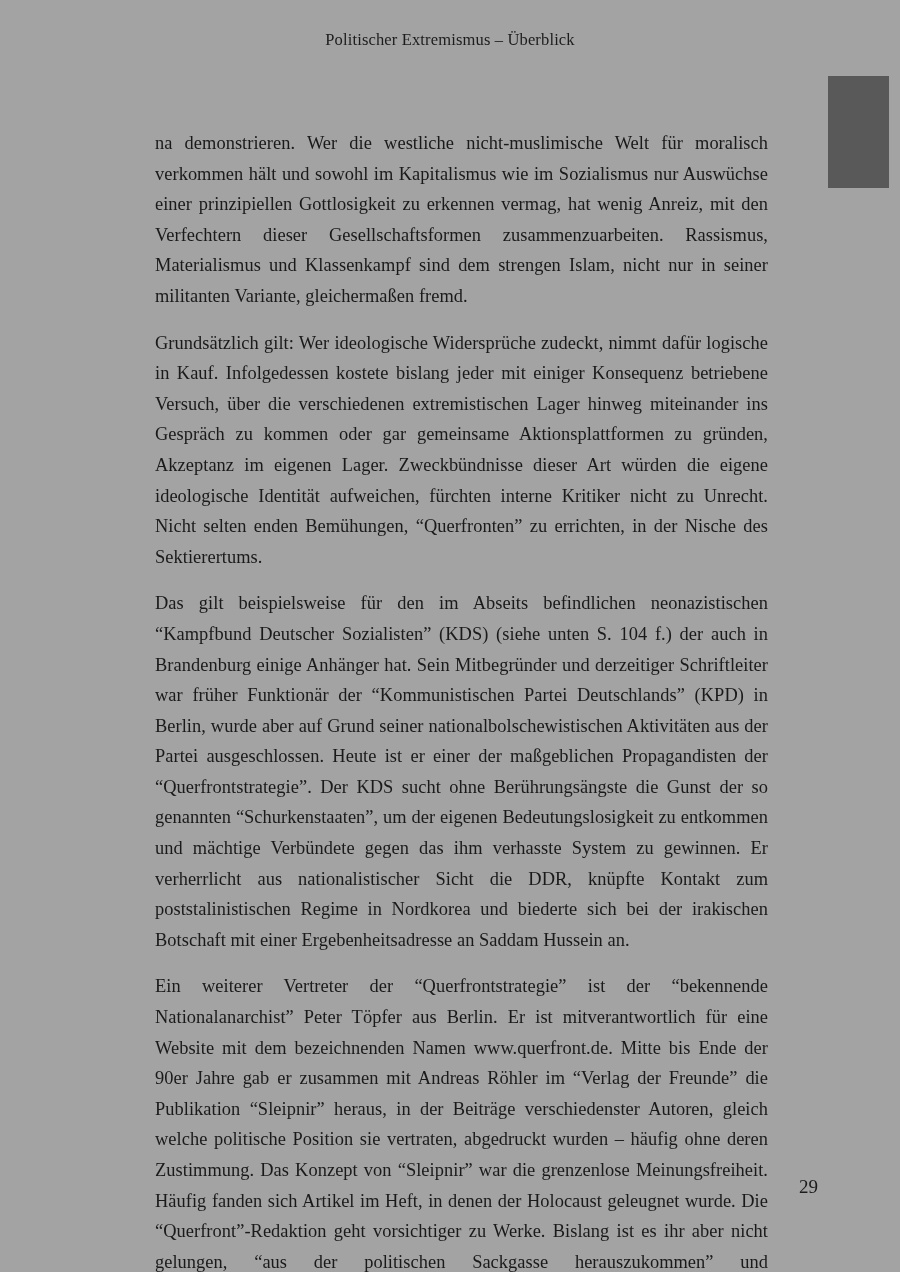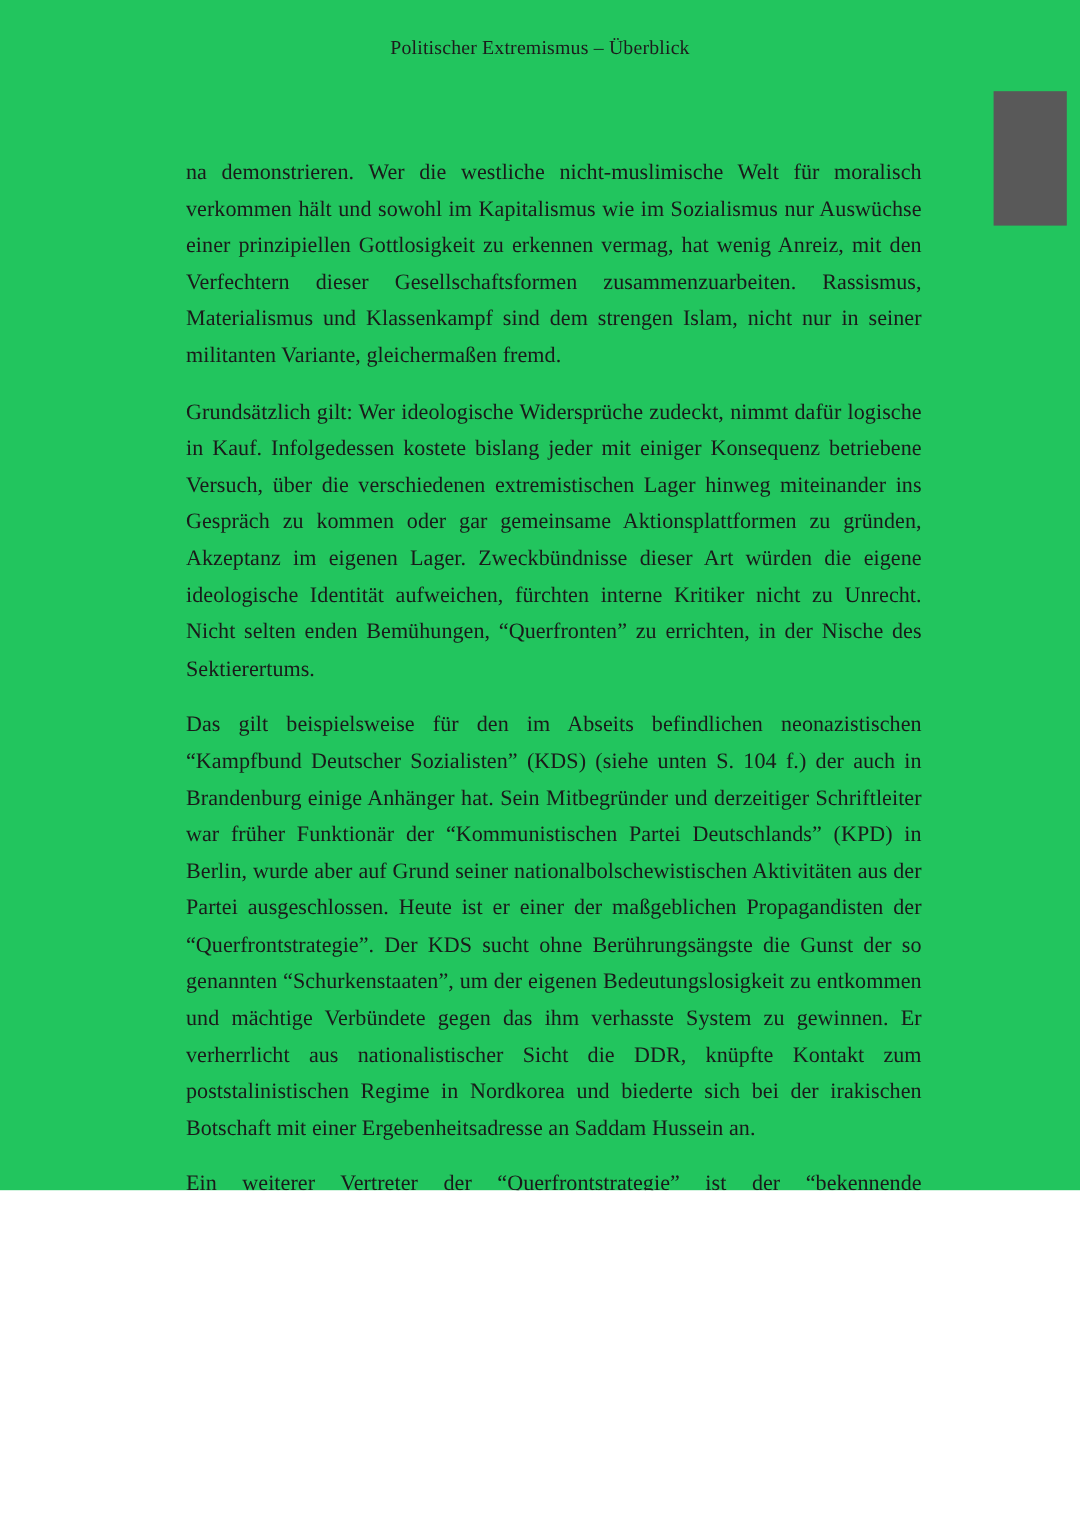--- a/index.html
+++ b/index.html
@@ -3,22 +3,22 @@
 <meta charset="utf-8">
 <style>
   html, body {
     margin: 0;
     padding: 0;
     background: #ffffff;
   }
   .page {
     position: relative;
     width: 900px;
-    height: 992px;
-    background: #22c55e;
+    height: 1272px;
+    background: #a3a3a3;
     font-family: "Liberation Serif", serif;
     color: #1a1a1a;
     overflow: hidden;
   }
   .header {
     position: absolute;
     top: 30px;
     left: 0;
     width: 900px;
     text-align: center;
@@ -70,14 +70,15 @@
 
   <div class="marker"></div>
 
   <div class="content">
     <p class="para">na demonstrieren. Wer die westliche nicht-muslimische Welt für moralisch verkommen hält und sowohl im Kapitalismus wie im Sozialismus nur Auswüchse einer prinzipiellen Gottlosigkeit zu erkennen vermag, hat wenig Anreiz, mit den Verfechtern dieser Gesellschaftsformen zusammenzuarbeiten. Rassismus, Materialismus und Klassenkampf sind dem strengen Islam, nicht nur in seiner militanten Variante, gleichermaßen fremd.</p>
     <p class="para">Grundsätzlich gilt: Wer ideologische Widersprüche zudeckt, nimmt dafür logische in Kauf. Infolgedessen kostete bislang jeder mit einiger Konsequenz betriebene Versuch, über die verschiedenen extremistischen Lager hinweg miteinander ins Gespräch zu kommen oder gar gemeinsame Aktionsplattformen zu gründen, Akzeptanz im eigenen Lager. Zweckbündnisse dieser Art würden die eigene ideologische Identität aufweichen, fürchten interne Kritiker nicht zu Unrecht. Nicht selten enden Bemühungen, “Querfronten” zu errichten, in der Nische des Sektierertums.</p>
     <p class="para">Das gilt beispielsweise für den im Abseits befindlichen neonazistischen “Kampfbund Deutscher Sozialisten” (KDS) (siehe unten S. 104 f.) der auch in Brandenburg einige Anhänger hat. Sein Mitbegründer und derzeitiger Schriftleiter war früher Funktionär der “Kommunistischen Partei Deutschlands” (KPD) in Berlin, wurde aber auf Grund seiner nationalbolschewistischen Aktivitäten aus der Partei ausgeschlossen. Heute ist er einer der maßgeblichen Propagandisten der “Querfrontstrategie”. Der KDS sucht ohne Berührungsängste die Gunst der so genannten “Schurkenstaaten”, um der eigenen Bedeutungslosigkeit zu entkommen und mächtige Verbündete gegen das ihm verhasste System zu gewinnen. Er verherrlicht aus nationalistischer Sicht die DDR, knüpfte Kontakt zum poststalinistischen Regime in Nordkorea und biederte sich bei der irakischen Botschaft mit einer Ergebenheitsadresse an Saddam Hussein an.</p>
     <p class="para last-justify">Ein weiterer Vertreter der “Querfrontstrategie” ist der “bekennende Nationalanarchist” Peter Töpfer aus Berlin. Er ist mitverantwortlich für eine Website mit dem bezeichnenden Namen www.querfront.de. Mitte bis Ende der 90er Jahre gab er zusammen mit Andreas Röhler im “Verlag der Freunde” die Publikation “Sleipnir” heraus, in der Beiträge verschiedenster Autoren, gleich welche politische Position sie vertraten, abgedruckt wurden – häufig ohne deren Zustimmung. Das Konzept von “Sleipnir” war die grenzenlose Meinungsfreiheit. Häufig fanden sich Artikel im Heft, in denen der Holocaust geleugnet wurde. Die “Querfront”-Redaktion geht vorsichtiger zu Werke. Bislang ist es ihr aber nicht gelungen, “aus der politischen Sackgasse herauszukommen” und rechtsextremistische Auffassungen akzeptabler zu machen.</p>
   </div>
 
+  <div class="pagenum">29</div>
 
 </div>
 
 </body></html>

